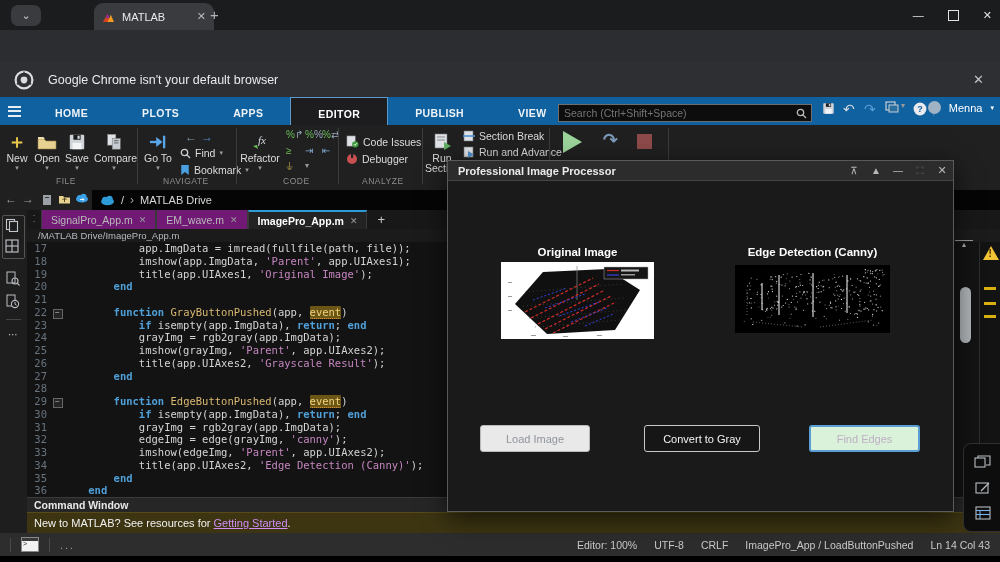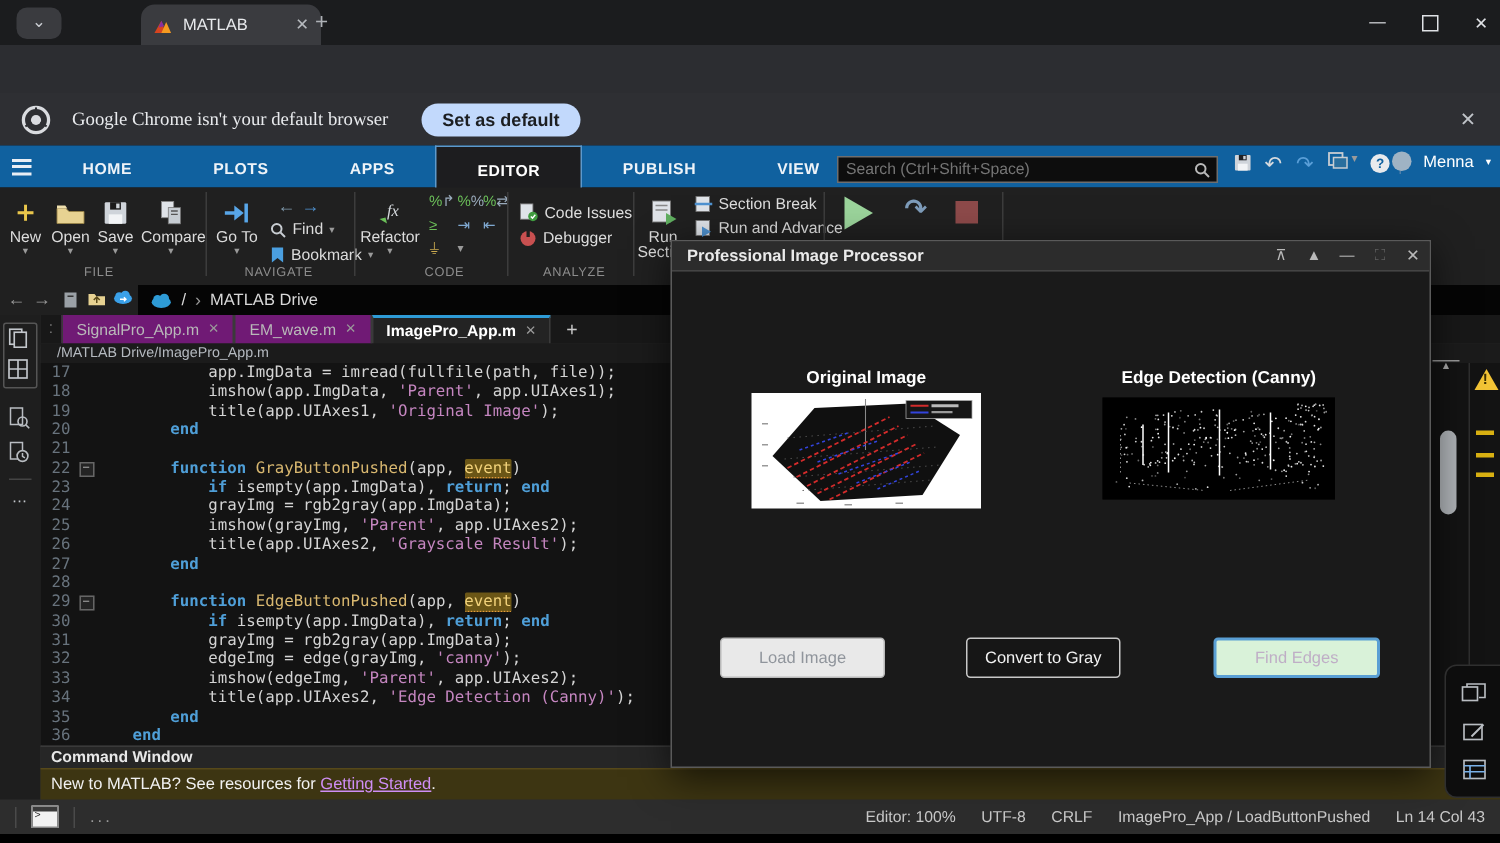--- a/index.html
+++ b/index.html
@@ -23,21 +23,21 @@
            display:flex;align-items:center;padding:0 12px;gap:9px;}
   #urltext{color:#e8eaed;font-size:12.5px;flex:1;}
   #star{right:150px;top:38px;color:#a7abb1;font-size:13px;}
   #profC{right:116px;top:36px;color:#4c8df6;font-weight:bold;font-size:14px;}
   #avatar{right:44px;top:36px;width:19px;height:19px;border-radius:50%;
           background:radial-gradient(circle at 40% 35%,#d3a36a,#6e4a2d);}
   #menu3{right:12px;top:35px;color:#c3c6cb;font-size:13px;letter-spacing:1px;writing-mode:vertical-lr;}
   #vsep1{right:68px;top:38px;width:1px;height:16px;background:#4a4b4f;}
   
   #notifbar{left:0;top:62px;width:1000px;height:35px;background:#2e2f33;display:flex;align-items:center;}
-  #notiftext{color:#e8eaed;font-size:12.5px;margin-left:14px;font-family:Liberation Serif, serif;}
+  #notiftext{color:#e8eaed;font-size:12.5px;margin-left:14px;}
   #setdefault{margin-left:22px;background:#c2d9fc;color:#1c1e21;font-size:12px;font-weight:bold;
               border-radius:12px;padding:4px 14px;border:none;}
   #notifclose{position:absolute;right:16px;color:#c0c4c9;font-size:13px;}
   
   #tsrow{left:0;top:97px;width:1000px;height:28px;background:#10619f;display:flex;align-items:stretch;}
   #hamb{width:28px;display:flex;flex-direction:column;justify-content:center;gap:2.5px;align-items:center;}
   #hamb i{width:13px;height:2px;background:#e9eef4;display:block;}
   .ts-tab{color:#eef3f8;font-size:10.5px;font-weight:bold;letter-spacing:.4px;display:flex;
           align-items:center;padding:16px 27px;}
   .ts-tab.active{background:#1d1d1f;border:1px solid #5d99cc;border-bottom:none;color:#fff;}
@@ -188,21 +188,20 @@
 
   <div id="notifbar" class="abs">
     <svg width="20" height="20" viewBox="0 0 20 20" style="margin-left:14px">
       <circle cx="10" cy="10" r="8.4" fill="none" stroke="#dadce0" stroke-width="2.2"></circle>
       <circle cx="10" cy="10" r="3.4" fill="#dadce0"></circle>
       <line x1="10" y1="1.6" x2="10" y2="6.6" stroke="#2e2f33" stroke-width="1.4"></line>
       <line x1="2.9" y1="14.2" x2="7.2" y2="11.7" stroke="#2e2f33" stroke-width="1.4"></line>
       <line x1="17.1" y1="14.2" x2="12.8" y2="11.7" stroke="#2e2f33" stroke-width="1.4"></line>
     </svg>
     <span id="notiftext">Google Chrome isn't your default browser</span>
-    <button id="setdefault">Set as default</button>
     <span id="notifclose">✕</span>
   </div>
 
   <div id="tsrow" class="abs">
     <div id="hamb">
         <i></i>
         <i></i>
         <i></i>
       </div>
     <div id="ts-tabs" style="display:flex">
@@ -904,21 +903,21 @@
             <circle cx="140.4" cy="5.9" r="0.6" opacity="0.82"></circle>
             <circle cx="144.8" cy="5.3" r="0.6" opacity="0.92"></circle>
             <circle cx="147.1" cy="5.0" r="0.6" opacity="0.71"></circle>
             <circle cx="137.7" cy="6.6" r="0.6" opacity="0.74"></circle>
           </g>
       </svg>
     </div>
 
     <div id="dlg-btns">
         <button class="dlgbtn light" style="left: 32px; width: 110px;">Load Image</button>
-        <button class="dlgbtn dark" style="left: 196px; width: 103px;">Convert to Gray</button>
+        <button class="dlgbtn dark" style="left: 196px; width: 116px;">Convert to Gray</button>
         <button class="dlgbtn green" style="left: 361px; width: 111px;">Find Edges</button>
       </div>
   </div>
 
   <div id="floatpanel" class="abs">
     <span>
       <svg width="17" height="14" viewBox="0 0 17 14">
           <rect x="1" y="3" width="10" height="9" fill="none" stroke="#b9bdc2" stroke-width="1.1"></rect>
           <path d="M4,3 V1 h12 v9 h-4" fill="none" stroke="#b9bdc2" stroke-width="1.1"></path>
         </svg>

